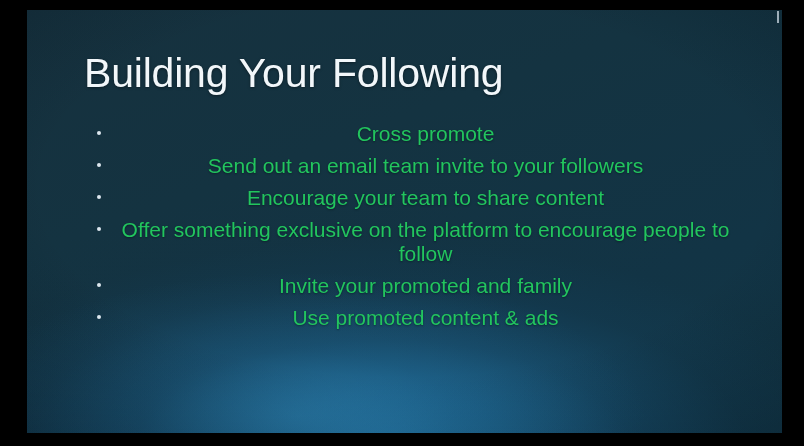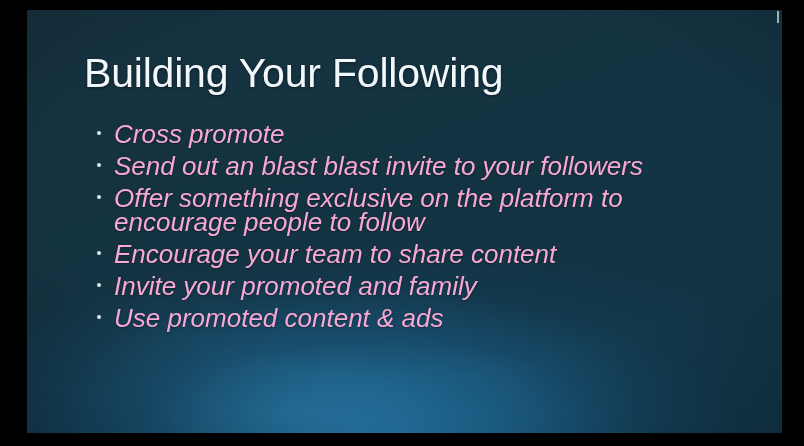--- a/index.html
+++ b/index.html
@@ -72,20 +72,21 @@
     background:
       radial-gradient(ellipse 92% 86% at 50% 42%,
         rgba(0,0,0,0) 52%,
         rgba(4,16,24,0.30) 88%,
         rgba(3,12,19,0.48) 100%);
   }
 
   .slide-content {
     position: absolute;
     inset: 0;
+    text-align: center;
   }
 
   .slide-title {
     position: absolute;
     left: 57px;
     top: 38px;
     font-size: 41px;
     line-height: 50px;
     font-weight: 300;
     letter-spacing: -0.2px;
@@ -101,26 +102,25 @@
     width: 640px;
     margin: 0;
     padding: 0;
     list-style: none;
   }
 
   .bullet-item {
     position: relative;
     padding-left: 17px;
     margin-bottom: 8px;
-    font-size: 26px;
+    font-size: 21px;
     line-height: 24px;
     font-weight: 400;
-    color: #f9a8d4;
+    color: #22c55e;
     text-shadow: 0 1px 2px rgba(0,0,0,0.35);
-    font-style: italic;
   }
 
   .bullet-item:last-child {
     margin-bottom: 8px;
   }
 
   .bullet-marker {
     position: absolute;
     left: 0;
     top: 9px;
@@ -163,35 +163,35 @@
       <ul class="bullet-list">
 
         <li class="bullet-item">
           <span class="bullet-marker"></span>
           <span class="bullet-text">Cross promote</span>
         </li>
 
 
         <li class="bullet-item">
           <span class="bullet-marker"></span>
-          <span class="bullet-text">Send out an blast blast invite to your followers</span>
+          <span class="bullet-text">Send out an email team invite to your followers</span>
+        </li>
+
+        <li class="bullet-item">
+          <span class="bullet-marker"></span>
+          <span class="bullet-text">Encourage your team to share content</span>
         </li>
 
         <li class="bullet-item">
           <span class="bullet-marker"></span>
           <span class="bullet-text">Offer something exclusive on the platform to encourage people to follow</span>
         </li>
 
         <li class="bullet-item">
           <span class="bullet-marker"></span>
-          <span class="bullet-text">Encourage your team to share content</span>
-        </li>
-
-        <li class="bullet-item">
-          <span class="bullet-marker"></span>
           <span class="bullet-text">Invite your promoted and family</span>
         </li>
 
         <li class="bullet-item">
           <span class="bullet-marker"></span>
           <span class="bullet-text">Use promoted content &amp; ads</span>
         </li>
 
       </ul>
 

